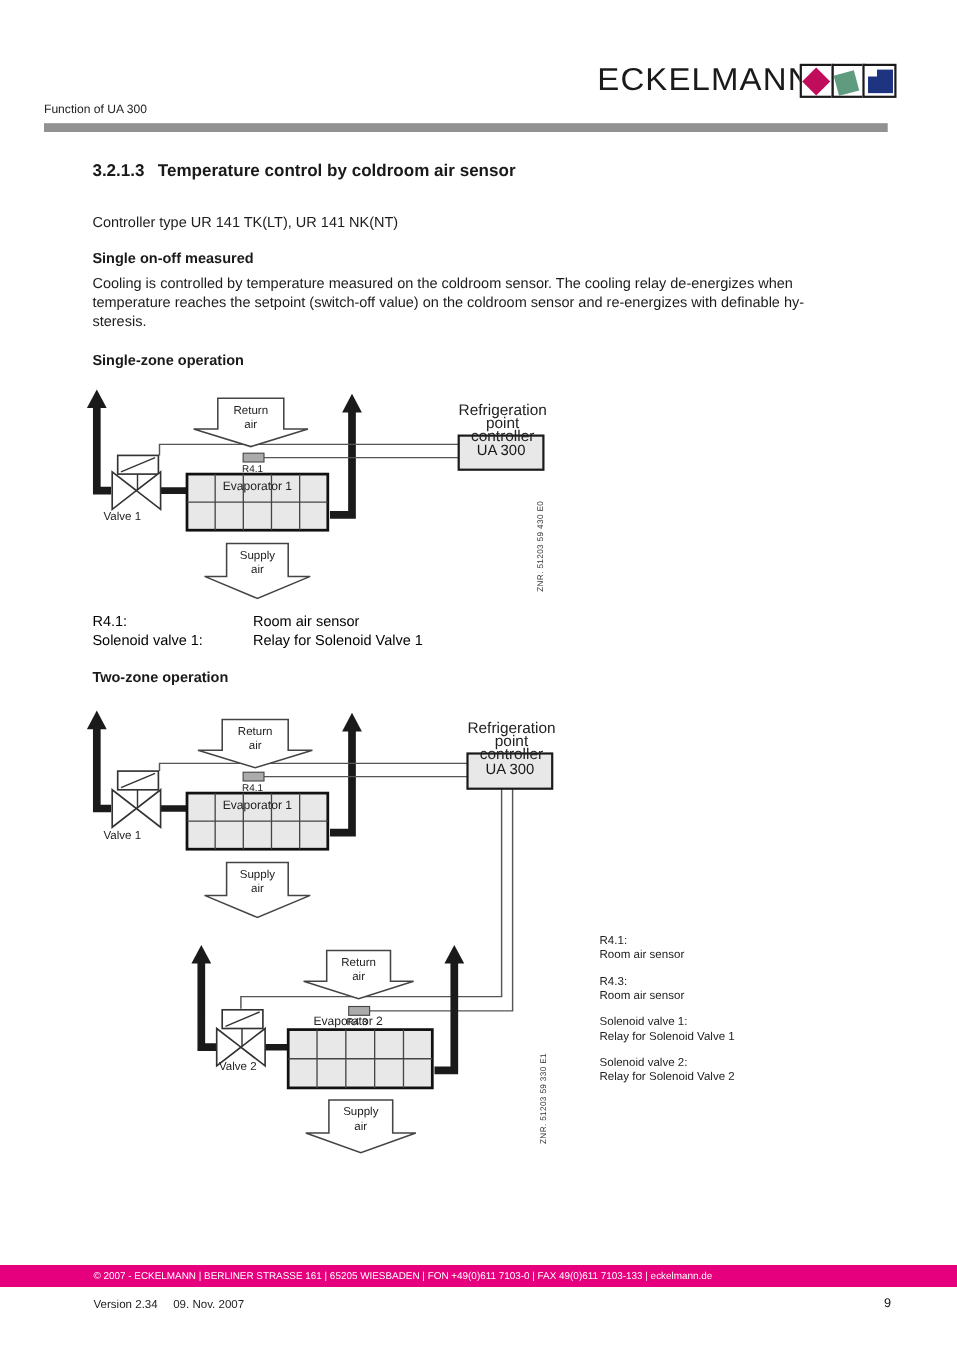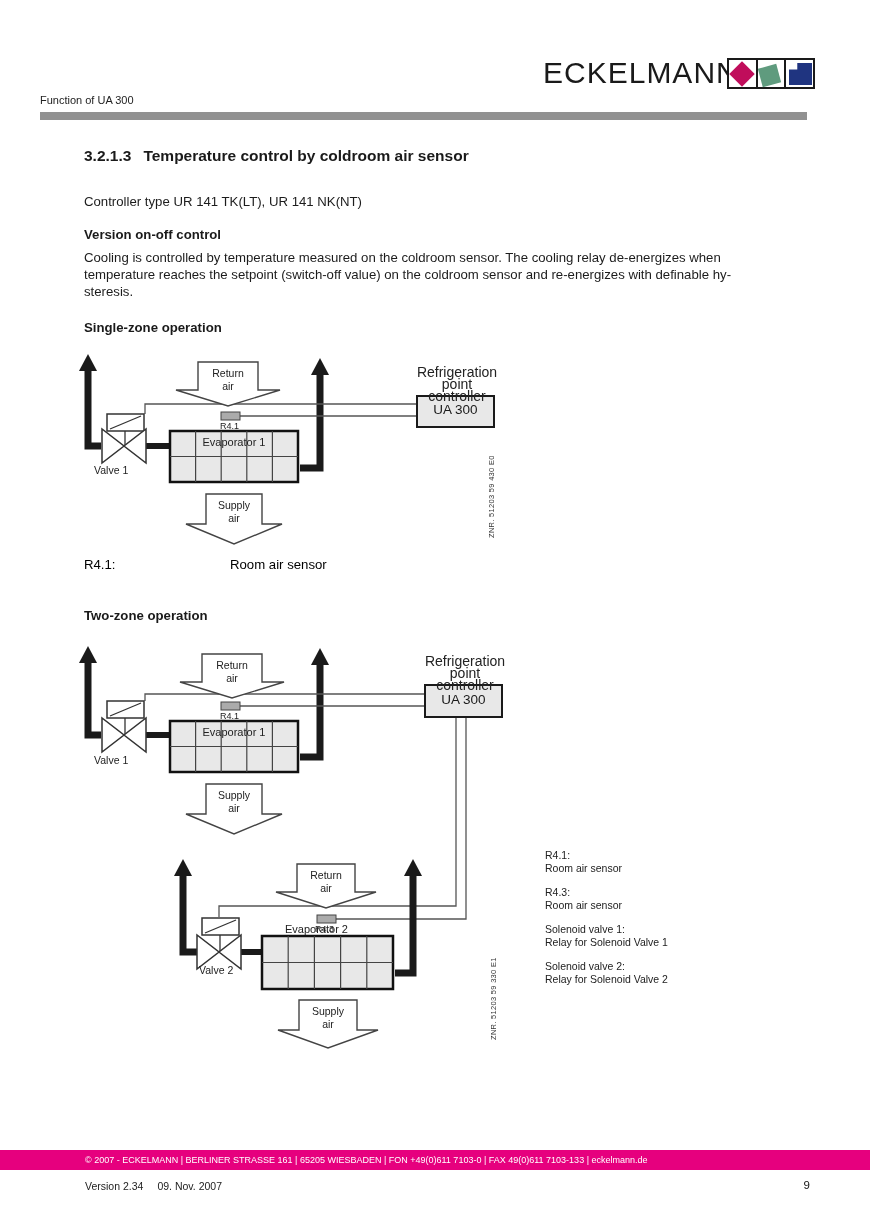--- a/index.html
+++ b/index.html
@@ -62,21 +62,21 @@
       <div class="shape shape-blue" style="background:#1F3480"></div>
     </div>
   </div>
   <div class="running-head">Function of UA 300</div>
   <div class="head-rule"></div>
 
   <div class="h1">
     <span class="num">3.2.1.3</span><span>Temperature control by coldroom air sensor</span>
   </div>
   <div class="bodyline" style="top:194px">Controller type UR 141 TK(LT), UR 141 NK(NT)</div>
-  <div class="subhead" style="top:227px">Version on-off control</div>
+  <div class="subhead" style="top:227px">Single on-off measured</div>
   <div class="bodyline" style="top:267px">temperature reaches the setpoint (switch-off value) on the coldroom sensor and re-energizes with definable hy-</div>
   <div class="bodyline" style="top:250px">Cooling is controlled by temperature measured on the coldroom sensor. The cooling relay de-energizes when</div>
   <div class="bodyline" style="top:284px">steresis.</div>
   <div class="subhead" style="top:320px">Single-zone operation</div>
 
   <svg class="dsvg" style="top:350px" width="870" height="240" viewBox="0 350 870 240">
     <g>
       <path d="M88 368 V446 H101" fill="none" stroke="#1a1a1a" stroke-width="7"></path>
       <polygon points="79,371 97,371 88,354" fill="#1a1a1a"></polygon>
     </g>
@@ -122,20 +122,21 @@
     <div>controller</div>
   </div>
   <div class="ua-label" style="left:417px;top:402px;width:77px">UA 300</div>
   <div class="small-label" style="left:220px;top:421px">R4.1</div>
   <div class="evap-label" style="left:172px;top:436px;width:124px">Evaporator 1</div>
   <div class="valve-label" style="left:94px;top:464px">Valve 1</div>
   <div class="vtext" style="left:487px;top:538px">ZNR. 51203 59 430 E0</div>
 
   <div class="legend1">
     <div><span class="term">R4.1:</span><span>Room air sensor</span></div>
+    <div><span class="term">Solenoid valve 1:</span><span>Relay for Solenoid Valve 1</span></div>
   </div>
 
   <div class="subhead" style="top:608px">Two-zone operation</div>
 
   <svg class="dsvg" style="top:645px" width="870" height="410" viewBox="0 645 870 410">
 
     <g>
       <path d="M88 660 V735 H101" fill="none" stroke="#1a1a1a" stroke-width="7"></path>
       <polygon points="79,663 97,663 88,646" fill="#1a1a1a"></polygon>
     </g>

